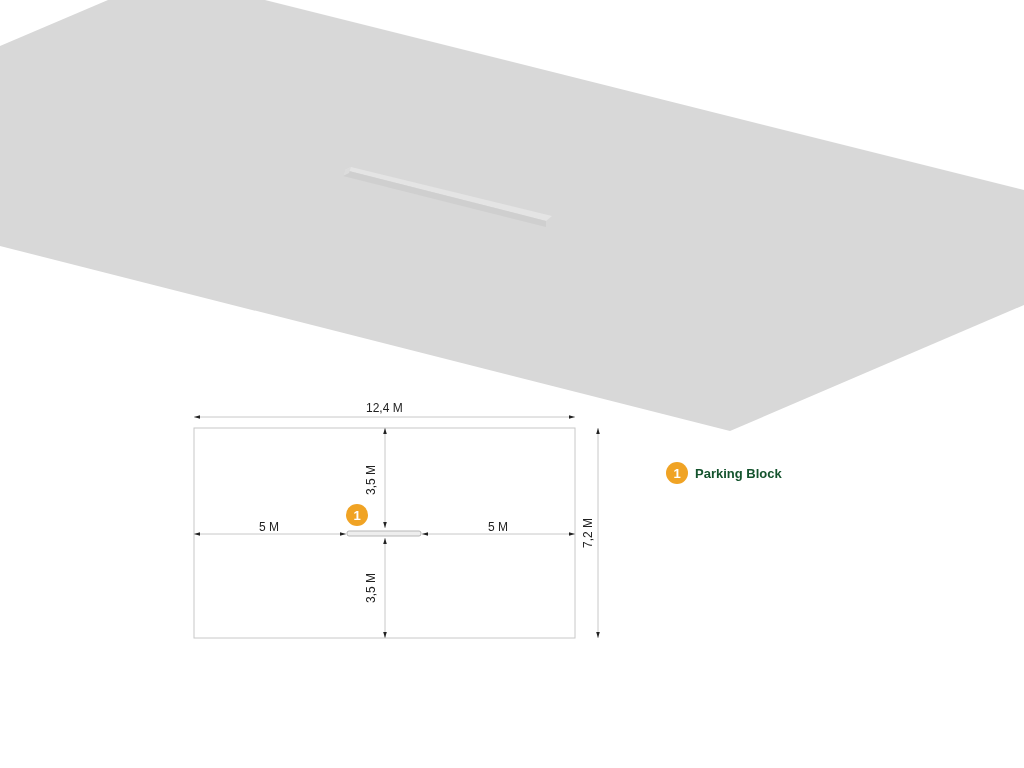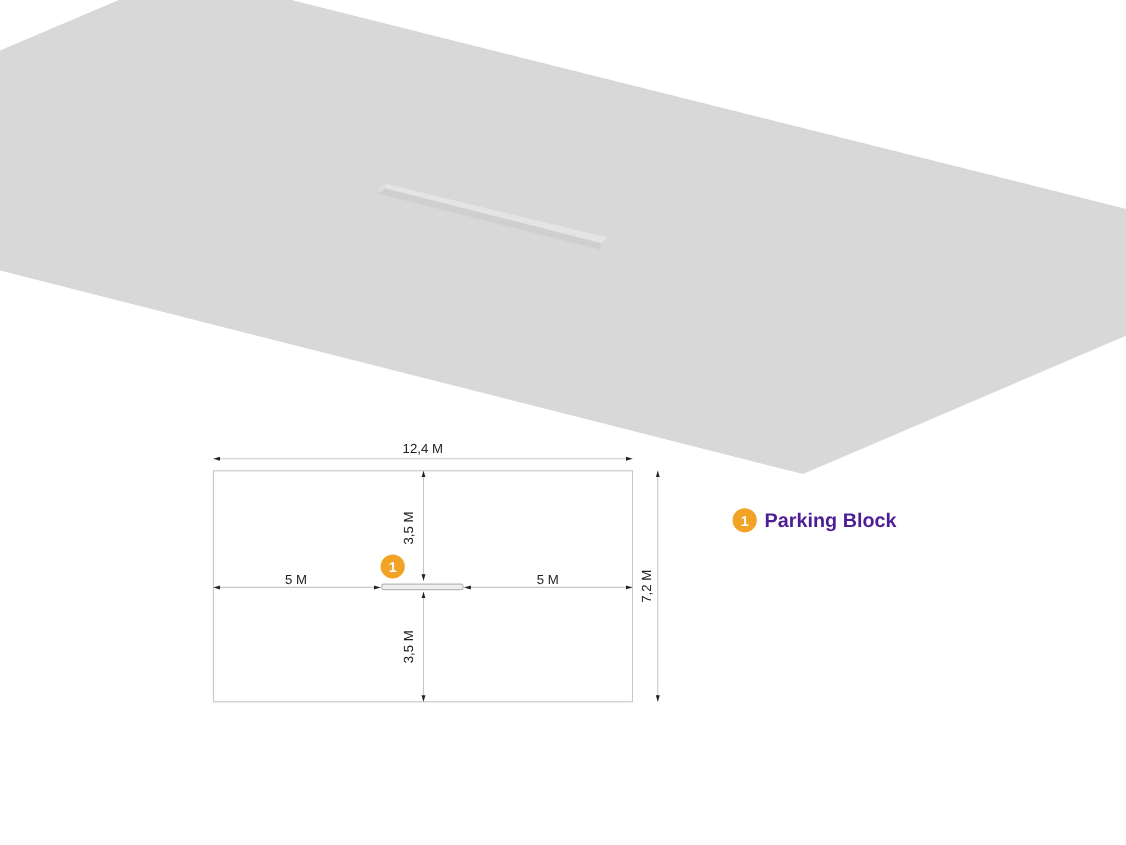--- a/index.html
+++ b/index.html
@@ -8,21 +8,21 @@
     .scene { position: absolute; left: 0; top: 0; width: 1024px; height: 768px; }
     .dim-label { position: absolute; font-size: 12px; color: #222; white-space: nowrap;
                  font-family: "Liberation Sans", sans-serif; }
     .dim-label.rot { transform: rotate(-90deg); transform-origin: center center; }
     .badge { position: absolute; width: 22px; height: 22px; border-radius: 50%;
              background: #f0a324; color: #fff; font-weight: bold; font-size: 13px;
              display: flex; align-items: center; justify-content: center;
              font-family: "Liberation Sans", sans-serif; }
     .legend { position: absolute; left: 666px; top: 462px; display: flex; align-items: center; gap: 7px; }
     .legend .badge { position: static; }
-    .legend-label { font-size: 18px; font-weight: bold; color: #4c1d95; }
+    .legend-label { font-size: 13px; font-weight: bold; color: #14532d; }
   </style>
 </head>
 <body>
 
 <svg class="scene" viewBox="0 0 1024 768" xmlns="http://www.w3.org/2000/svg">
   <polygon points="108,0 265,0 1024,190 1024,305 730,431 0,246 0,46" fill="#d8d8d8"></polygon>
 
   <g>
     <polygon points="345,170 351,167 552,216 546,221" fill="#e4e4e4"></polygon>
     <polygon points="345,170 546,221 546,227 343,176" fill="#cfcfcf"></polygon>

